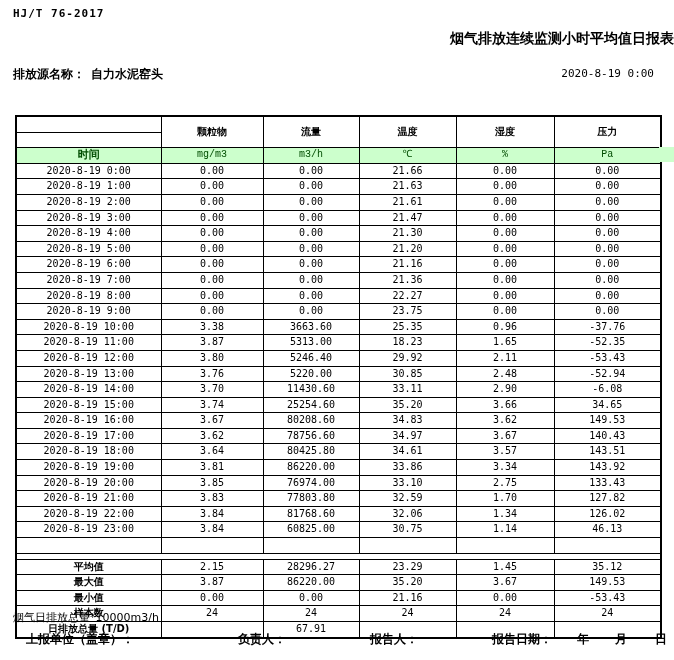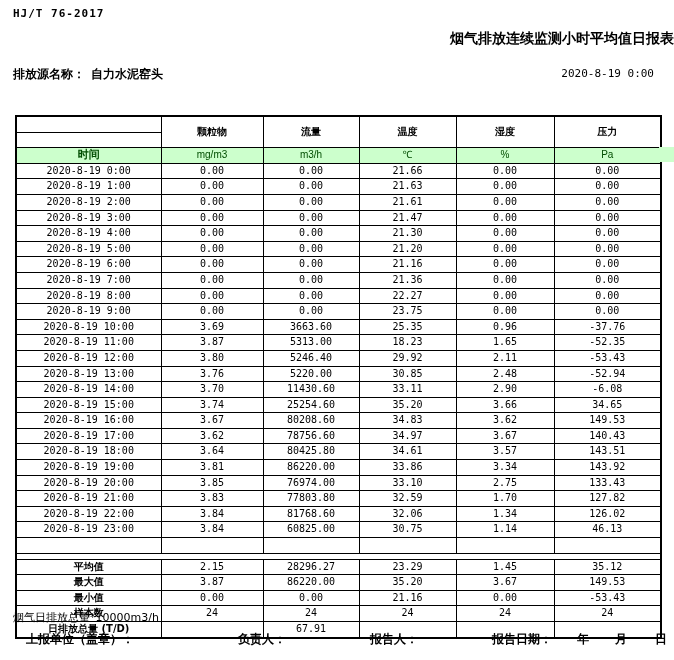--- a/index.html
+++ b/index.html
@@ -37,21 +37,21 @@
   table.report td, table.report th {
     border:1px solid #000; padding:0;
     text-align:center; vertical-align:middle;
     height:14.6px; line-height:14.6px;
     overflow:hidden; white-space:nowrap;
     font-weight:normal;
   }
   table.report thead th.col-name { font-size:10px; font-weight:bold; }
   tr.unit-row td {
     background:#ccffcc; color:#004d00;
-    font-family:Liberation Sans, sans-serif;
+    font-family:Liberation Mono, monospace;
   }
   tr.unit-row td.time-head {
     font-family:"DejaVu Sans","Liberation Sans",sans-serif;
     font-size:11px; font-weight:bold;
   }
   tr.gap-row td {
     border-left:none; border-right:none;
     height:5px; line-height:5px;
   }
   td.num, td.time-cell {
@@ -198,21 +198,21 @@
       <tr>
         <td class="time-cell">2020-8-19 9:00</td>
         <td class="num">0.00</td>
         <td class="num">0.00</td>
         <td class="num">23.75</td>
         <td class="num">0.00</td>
         <td class="num">0.00</td>
       </tr>
       <tr>
         <td class="time-cell">2020-8-19 10:00</td>
-        <td class="num">3.69</td>
+        <td class="num">3.38</td>
         <td class="num">3663.60</td>
         <td class="num">25.35</td>
         <td class="num">0.96</td>
         <td class="num">-37.76</td>
       </tr>
       <tr>
         <td class="time-cell">2020-8-19 11:00</td>
         <td class="num">3.87</td>
         <td class="num">5313.00</td>
         <td class="num">18.23</td>

